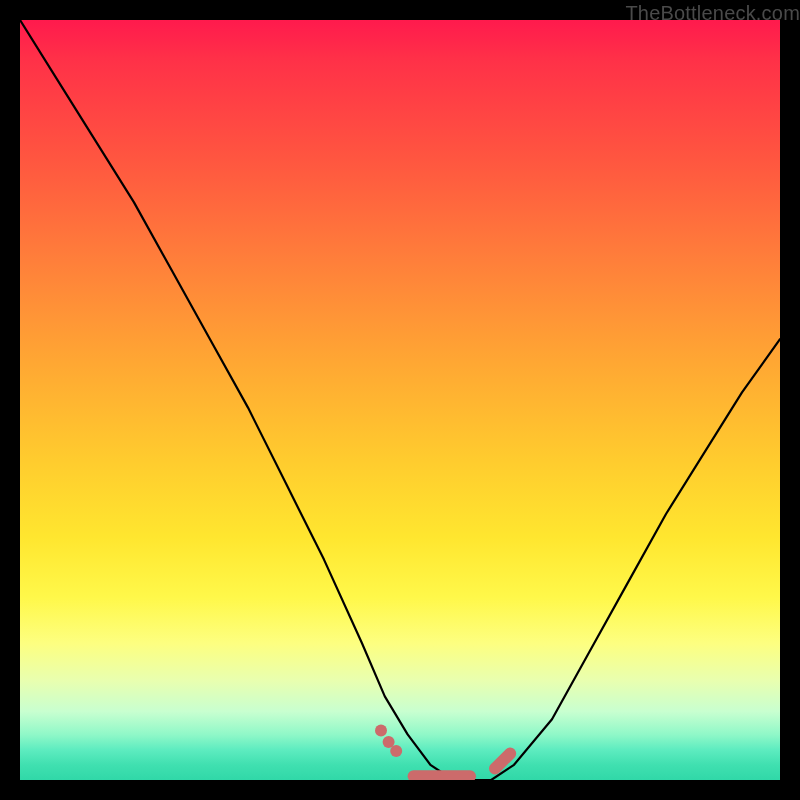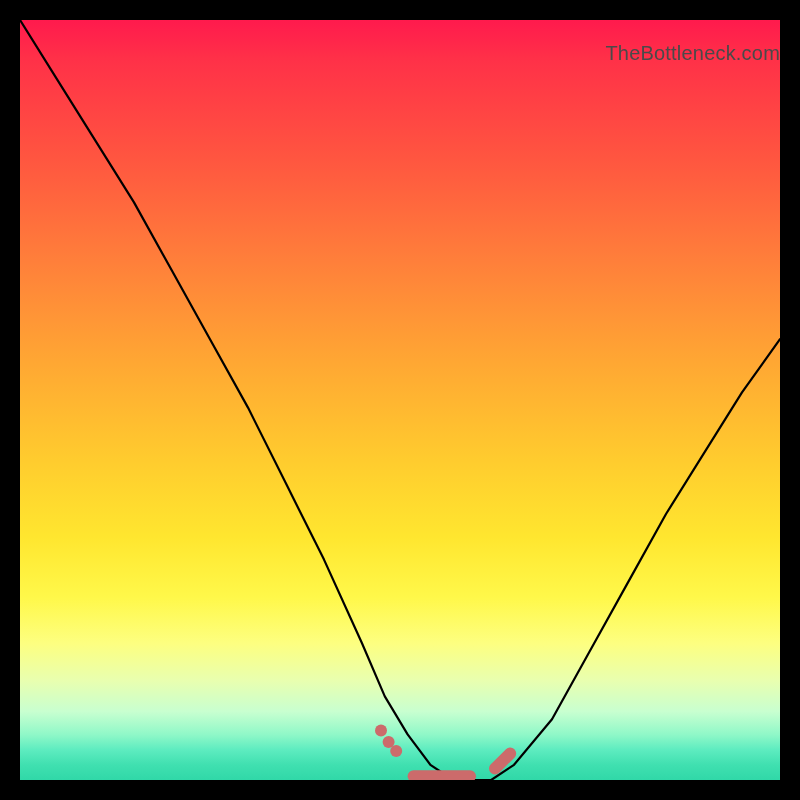--- a/index.html
+++ b/index.html
@@ -13,27 +13,26 @@
   }
   .frame {
     position: relative;
     width: 800px;
     height: 800px;
     background: #000;
   }
   .watermark {
     position: absolute;
     top: 2px;
-    right: 20px;
+    right: 0;
     color: #4a4a4a;
     font-size: 20px;
     font-weight: 500;
     z-index: 10;
     letter-spacing: 0.2px;
-    margin-top: 40px;
   }
   .plot {
     position: absolute;
     left: 20px;
     top: 20px;
     width: 760px;
     height: 760px;
     overflow: hidden;
   }
   .gradient {

